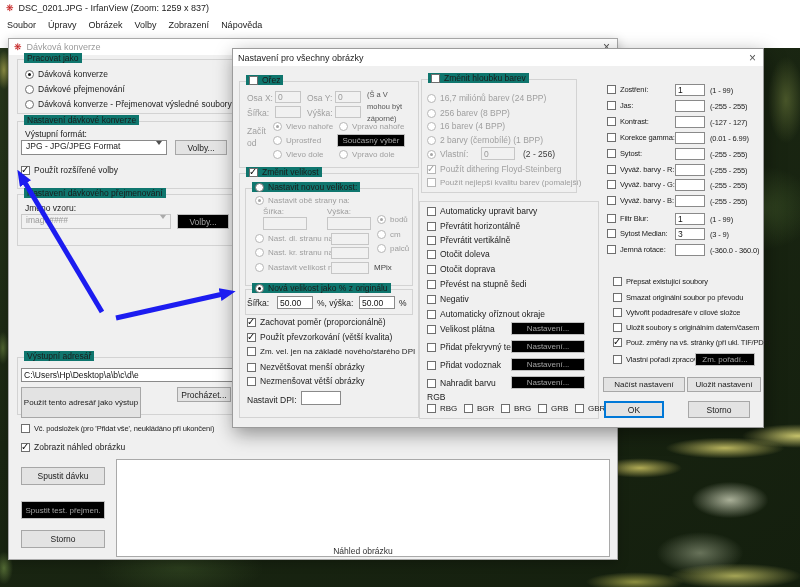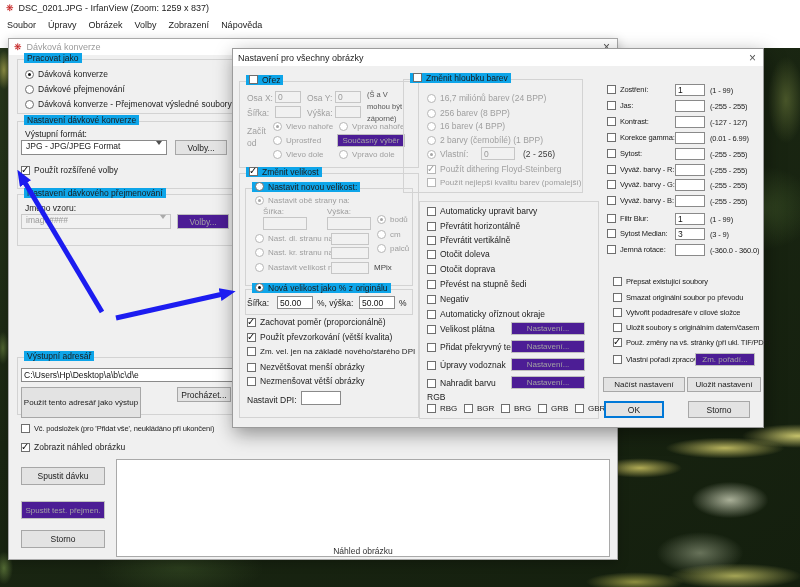--- a/index.html
+++ b/index.html
@@ -36,39 +36,39 @@
   .dlg1{left:8px;top:38px;width:610px;height:522px;border:1px solid #a9a9a9;z-index:10;
     box-shadow:0 3px 10px rgba(0,0,0,.25)}
   .dlg2{left:232px;top:48px;width:532px;height:380px;border:1px solid #9b9b9b;z-index:20;
     box-shadow:2px 6px 18px rgba(0,0,0,.4)}
   .tbar{position:absolute;left:0;top:0;right:0;height:16px;background:#fff;display:flex;align-items:center;padding:0 5px;gap:5px}
   .tbar .t{font-size:9px;white-space:nowrap}
   .tbar .t.inactive{color:#9b9b9b}
   .xbtn{margin-left:auto;font-size:12px;line-height:10px;color:#555;padding:0 2px;cursor:default}
   
   .grp{position:absolute;border:1px solid #d3d3d3}
-  .leg{position:absolute;top:-7px;left:6px;background:#0ea5e9;padding:0 3px;display:flex;align-items:flex-start;gap:4px;white-space:nowrap}
+  .leg{position:absolute;top:-7px;left:6px;background:#0f766e;padding:0 3px;display:flex;align-items:flex-end;gap:4px;white-space:nowrap}
   .row{position:absolute;display:flex;align-items:center;gap:4px;white-space:nowrap}
   .lbl{font-size:8.5px;color:#1b1b1b;white-space:nowrap}
   .f8{font-size:8px}.f75{font-size:7.5px;letter-spacing:-.15px}
   .dis{color:#9e9e9e !important}
   .cb{width:9px;height:9px;border:1px solid #6e6e6e;background:#fff;display:inline-block;position:relative;flex:none}
   .cb.ck::after{content:"✓";position:absolute;left:-1px;top:-3px;font-size:10px;color:#111}
   .cb.dcb{border-color:#b6b6b6}
   .cb.dcb.ck::after{color:#9c9c9c}
   .rb{width:9px;height:9px;border:1px solid #6e6e6e;border-radius:50%;background:#fff;display:inline-block;position:relative;flex:none}
   .rb.sel::after{content:"";position:absolute;left:2px;top:2px;width:3px;height:3px;border-radius:50%;background:#111}
   .rb.drb{border-color:#b6b6b6}
   .rb.drb.sel::after{background:#a6a6a6}
   .inp{position:absolute;background:#fff;border:1px solid #8a8a8a;font-family:"Liberation Sans",sans-serif;
     font-size:8.5px;color:#111;padding:0 2px;outline:none}
   .inp.din{background:#f1f1f1;border-color:#c6c6c6;color:#9a9a9a}
   .btn{position:absolute;background:#e3e3e3;border:1px solid #a7a7a7;font-size:8.5px;color:#1b1b1b;
     display:flex;align-items:center;justify-content:center;white-space:nowrap}
-  .btn.dbt{color:#a3a3a3;border-color:#c0c0c0;background:#4c1d95}
+  .btn.dbt{color:#a3a3a3;border-color:#c0c0c0;background:#000000}
   .btn.def{border:1px solid #0078d7;box-shadow:inset 0 0 0 1px #0078d7}
   .combo{position:absolute;background:#fff;border:1px solid #8a8a8a;display:flex;align-items:flex-start;
     padding:0 4px;font-size:8.5px;gap:16px}
   .combo .arr{margin-left:auto;width:0;height:0;border-left:3px solid transparent;border-right:3px solid transparent;border-top:4px solid #4f4f4f}
   .combo.dcm{background:#f1f1f1;color:#9a9a9a;border-color:#c8c8c8}
   .combo.dcm .arr{border-top-color:#aaa}
   .note{position:absolute;font-size:7.5px;line-height:12px;color:#555;white-space:normal}
   .preview{position:absolute;background:#fff;border:1px solid #a9a9a9;display:flex;align-items:flex-end;justify-content:center}
   .arrows{position:absolute;left:0;top:0;z-index:40;pointer-events:none}
 </style>
@@ -293,21 +293,21 @@
       <span class="cb"></span>
       <span class="lbl">Nezvětšovat menší obrázky</span>
     </div>
     <div class="row" style="left:14px;top:327px">
       <span class="cb"></span>
       <span class="lbl">Nezmenšovat větší obrázky</span>
     </div>
     <span class="lbl" style="position:absolute;left:14px;top:346px">Nastavit DPI:</span>
     <input class="inp" style="left: 68px; top: 342px; width: 40px; height: 14px;" readonly="">
 
-    <div class="grp" style="left:170px;top:30px;width:180px;height:114px">
+    <div class="grp" style="left:188px;top:30px;width:156px;height:114px">
       <span class="leg">
         <span class="cb"></span>
         <span class="lbl">Změnit hloubku barev</span>
       </span>
     </div>
     <div class="row" style="left:194px;top:44px">
       <span class="rb drb"></span>
       <span class="lbl dis">16,7 miliónů barev (24 BPP)</span>
     </div>
     <div class="row" style="left:194px;top:59px">
@@ -375,21 +375,21 @@
         <span class="lbl">Velikost plátna</span>
       </div>
     <div class="btn dbt" style="left:278px;top:273px;width:74px;height:13px;font-size:8px">Nastavení...</div>
     <div class="row" style="left:194px;top:293px">
         <span class="cb"></span>
         <span class="lbl">Přidat překryvný text</span>
       </div>
     <div class="btn dbt" style="left:278px;top:291px;width:74px;height:13px;font-size:8px">Nastavení...</div>
     <div class="row" style="left:194px;top:311px">
         <span class="cb"></span>
-        <span class="lbl">Úpravy vodoznak</span>
+        <span class="lbl">Přidat vodoznak</span>
       </div>
     <div class="btn dbt" style="left:278px;top:309px;width:74px;height:13px;font-size:8px">Nastavení...</div>
     <div class="row" style="left:194px;top:329px">
         <span class="cb"></span>
         <span class="lbl">Nahradit barvu</span>
       </div>
     <div class="btn dbt" style="left:278px;top:327px;width:74px;height:13px;font-size:8px">Nastavení...</div>
     <span class="lbl" style="position:absolute;left:194px;top:343px">RGB</span>
     <div class="row" style="left:194px;top:355px">
         <span class="cb"></span>

